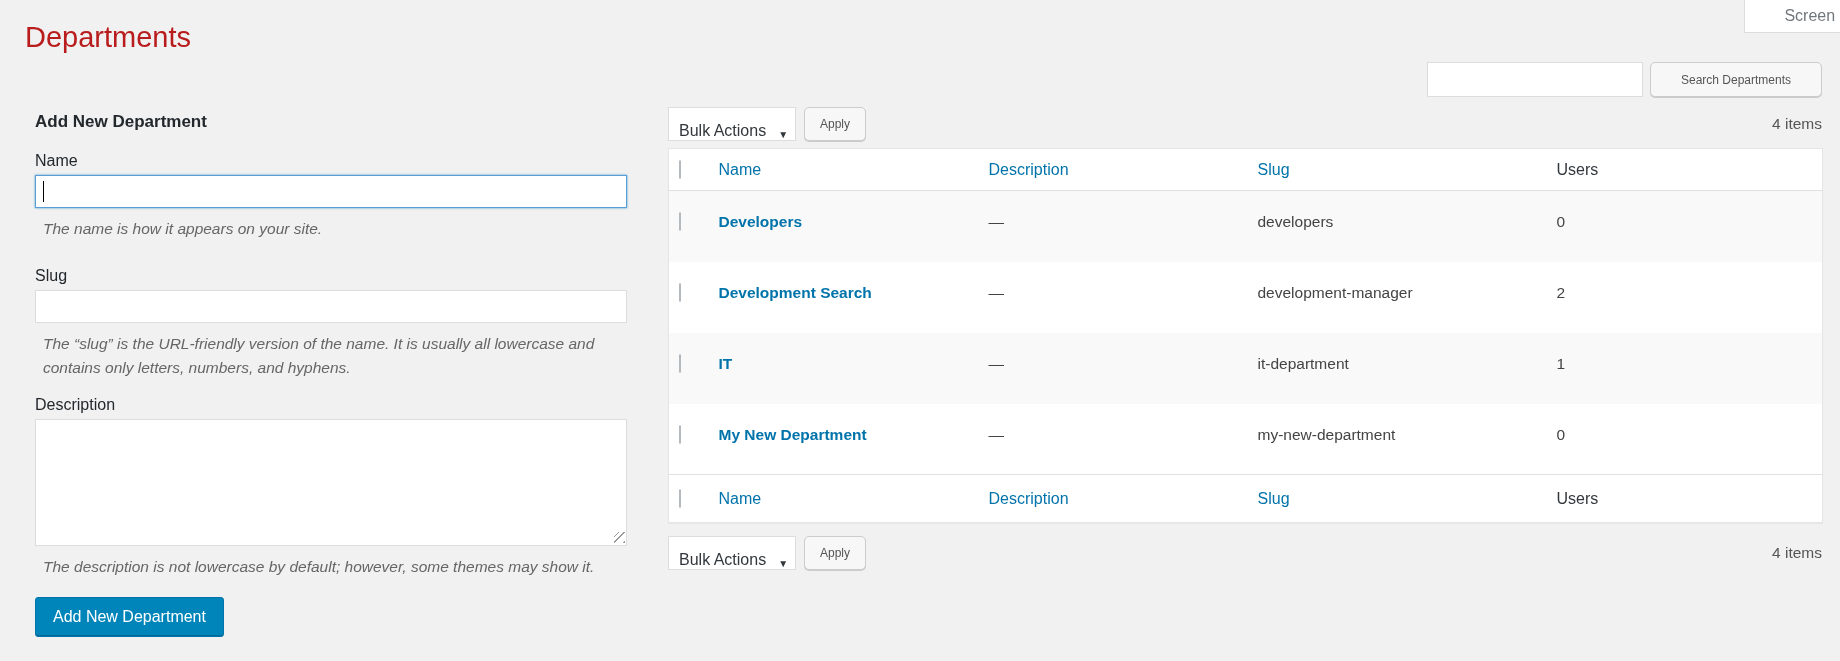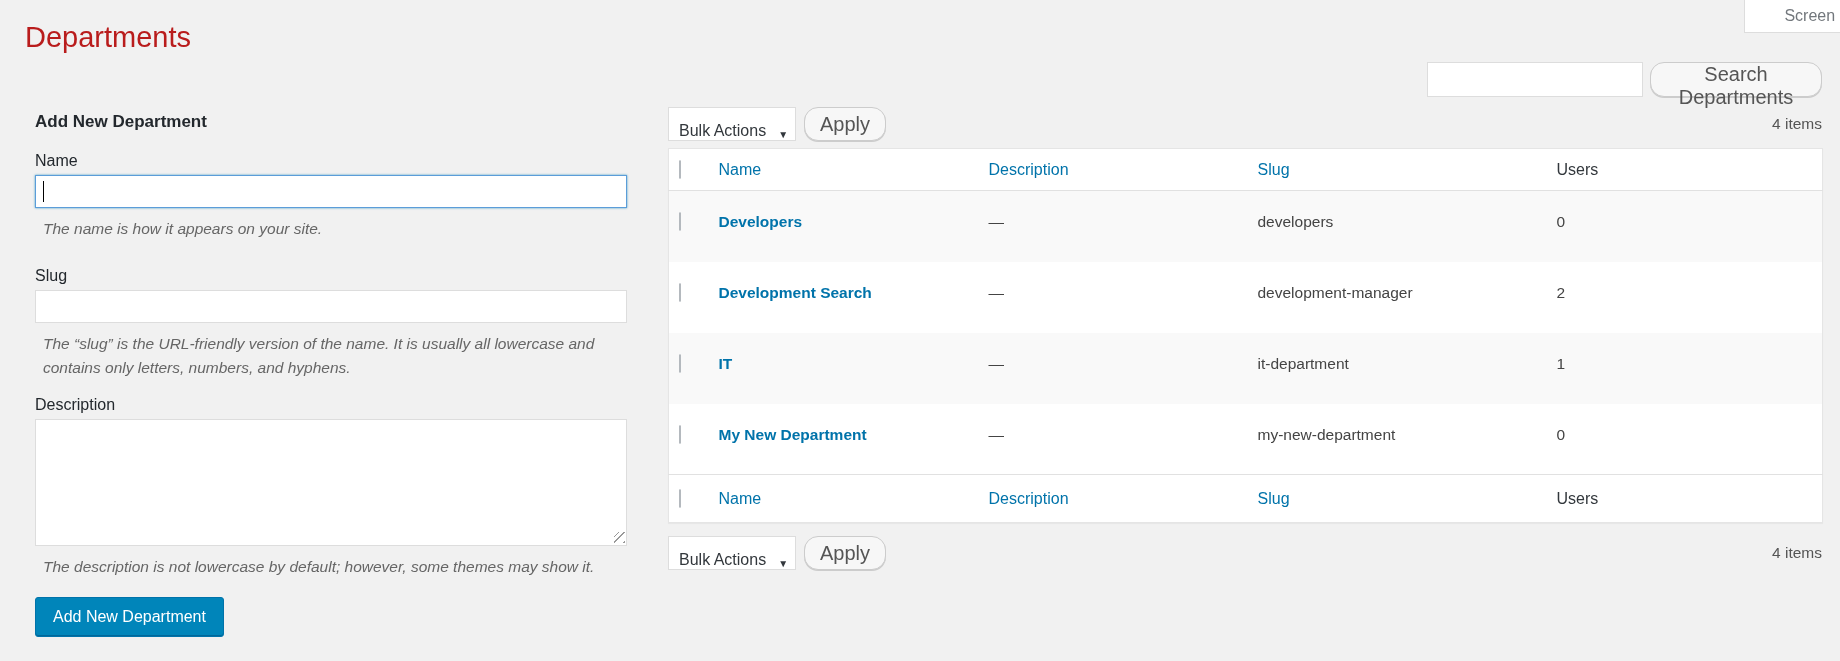--- a/index.html
+++ b/index.html
@@ -25,22 +25,22 @@
     position: absolute; left: 25px; top: 20px;
     font-size: 29px; font-weight: 400; color: #b91c1c; line-height: 34px;
   }
 
   .search-input {
     position: absolute; left: 1427px; top: 62px; width: 216px; height: 35px;
     border: 1px solid #ddd; background: #fff; padding: 0 8px; font-size: 16px;
     font-family: inherit; color: #32373c; outline: none;
   }
   .btn-secondary {
-    background: #f7f7f7; border: 1px solid #ccc; border-radius: 14px;
-    color: #555; font-size: 20px; font-family: inherit;
+    background: #f7f7f7; border: 1px solid #ccc; border-radius: 5px;
+    color: #555; font-size: 12px; font-family: inherit;
     box-shadow: 0 1px 0 #ccc; cursor: pointer;
   }
   .search-btn { position: absolute; left: 1650px; top: 62px; width: 172px; height: 35px; }
 
   
   .form-col { position: absolute; left: 35px; top: 108px; width: 592px; }
   .form-heading { font-size: 17px; font-weight: 700; margin: 4px 0 0; color: #23282d; }
   .field-label { display: block; font-size: 16px; margin: 20px 0 5px; color: #23282d; }
   .field-label.mt { margin-top: 26px; }
   .field-label.mt2 { margin-top: 16px; }

